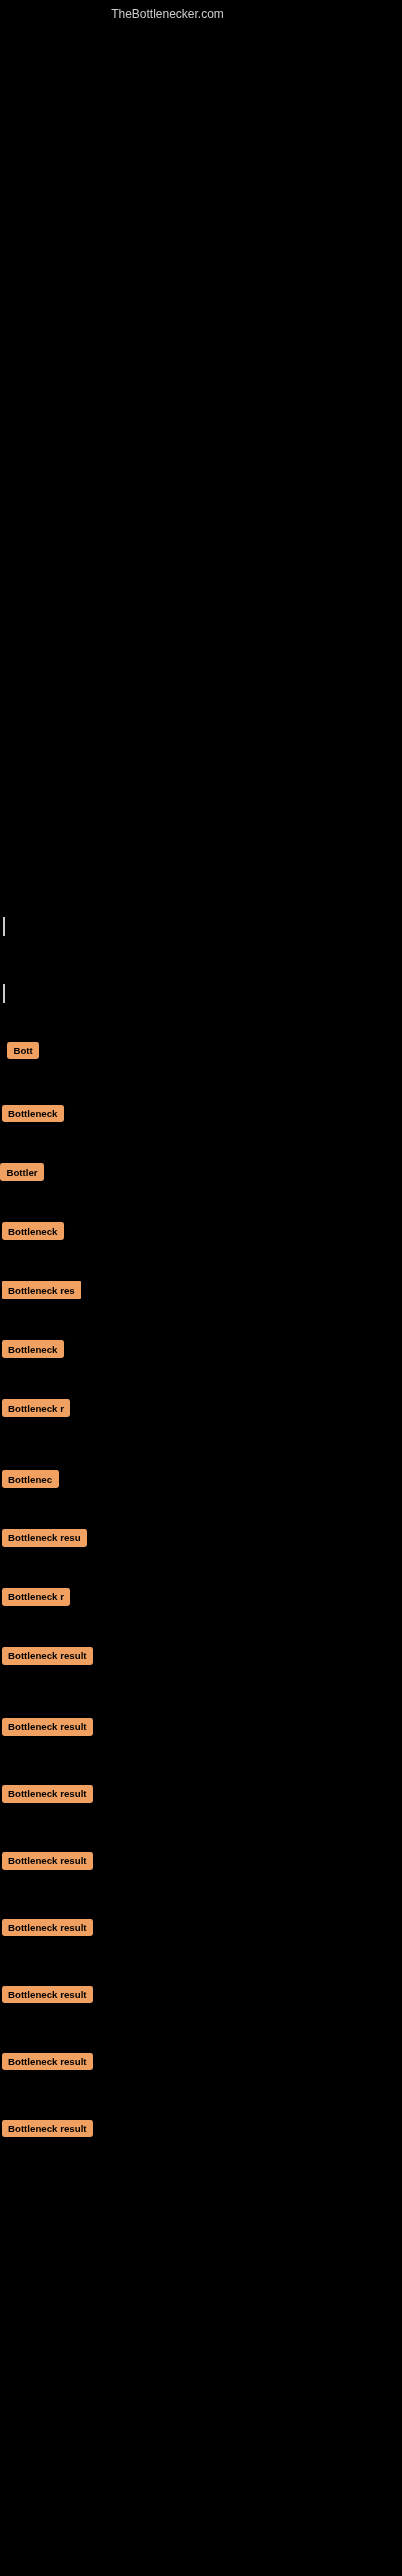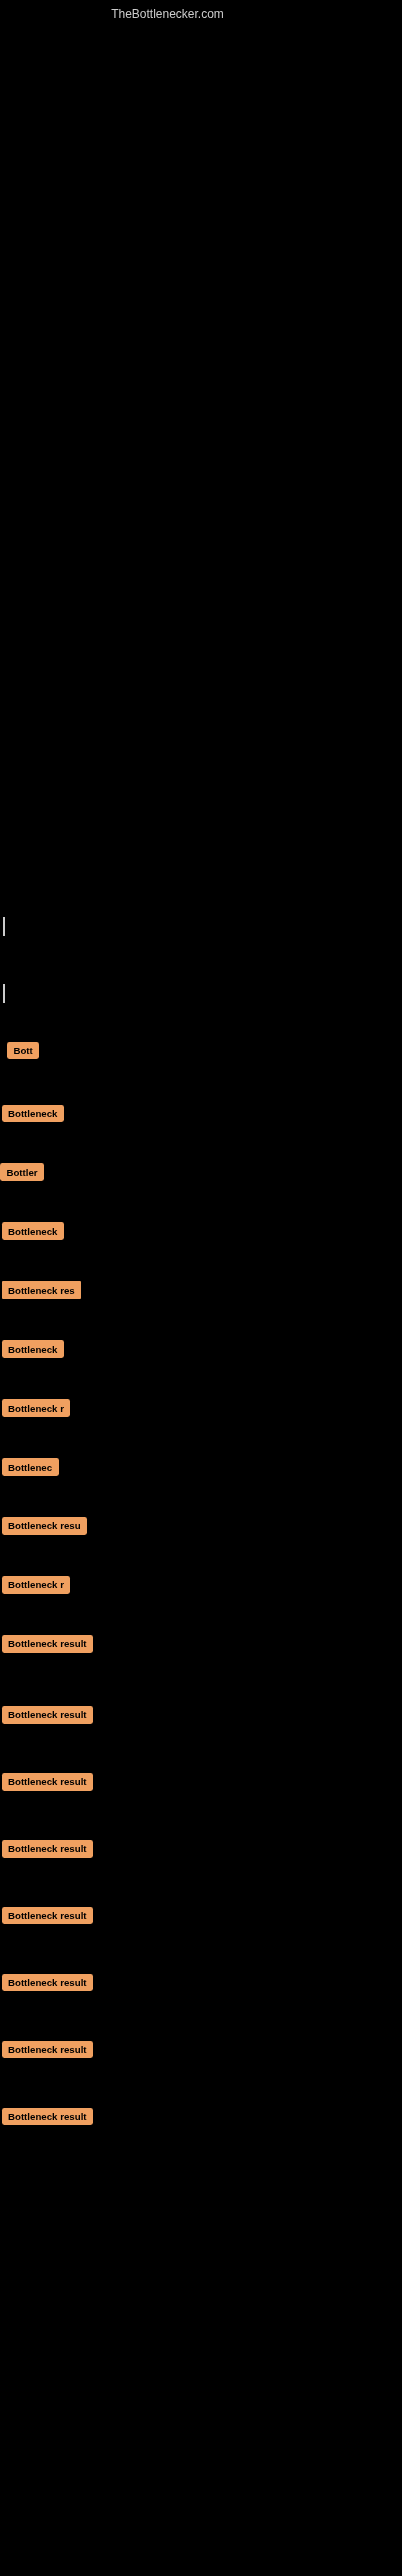--- a/index.html
+++ b/index.html
@@ -76,21 +76,21 @@
   </div>
 
   <div style="height:32px;"></div>
 
   <div style="padding:4.8px 0; display:flex; align-items:center;">
     <span style="display:inline-block; background:#f0a060; color:#000; font-size:9.7px; font-weight:bold; padding:3.2px 6.4px; border-radius:2.4px; margin-left:1.6px;">Bottleneck r</span>
   </div>
 
   <div style="height:32px;"></div>
 
-  <div style="padding:4.8px 0; display:flex; align-items:flex-start;">
+  <div style="padding:4.8px 0; display:flex; align-items:flex-start;margin-top:12px;">
     <span style="display:inline-block; background:#f0a060; color:#000; font-size:9.7px; font-weight:bold; padding:3.2px 6.4px; border-radius:2.4px; margin-left:1.6px;">Bottlenec</span>
   </div>
 
   <div style="height:32px;"></div>
 
   <div style="padding:4.8px 0; display:flex; align-items:center;text-align:center;">
     <span style="display:inline-block; background:#f0a060; color:#000; font-size:9.7px; font-weight:bold; padding:3.2px 6.4px; border-radius:2.4px; margin-left:1.6px;">Bottleneck resu</span>
   </div>
 
   <div style="height:32px;"></div>

